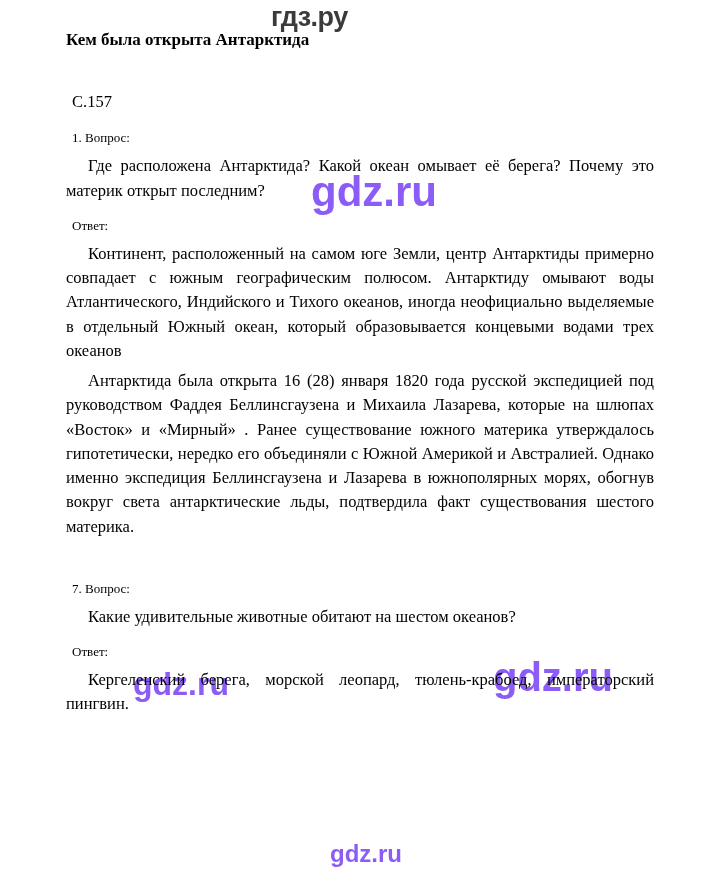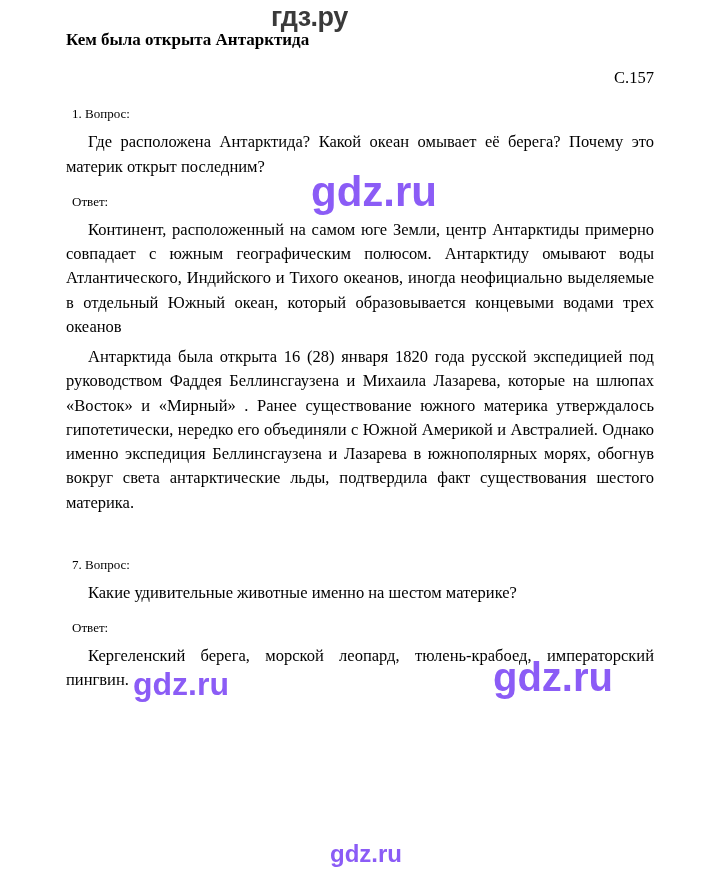--- a/index.html
+++ b/index.html
@@ -50,28 +50,27 @@
   .content {
     position: absolute;
     top: 30px;
     left: 66px;
     width: 588px;
   }
   .doc-title {
     font-family: "Liberation Serif", serif;
     font-size: 17px;
     font-weight: bold;
-    margin: 0 0 18px 0;
+    margin: 0 0 42px 0;
     line-height: 1.2;
   }
   .page-ref {
     font-size: 16.5px;
     margin: 0 0 18px 0;
     padding-left: 6px;
-    text-align: right;
   }
   .q-label {
     font-size: 13px;
     margin: 0 0 8px 0;
     padding-left: 6px;
   }
   .para {
     font-size: 16.5px;
     line-height: 1.47;
     margin: 0 0 6px 0;
@@ -109,19 +108,19 @@
     <p class="q-label">1. Вопрос:</p>
     <p class="para indent">Где расположена Антарктида? Какой океан омывает её берега? Почему это материк открыт последним?</p>
     <div class="block-gap-sm"></div>
     <p class="q-label">Ответ:</p>
     <p class="para indent">Континент, расположенный на самом юге Земли, центр Антарктиды примерно совпадает с южным географическим полюсом. Антарктиду омывают воды Атлантического, Индийского и Тихого океанов, иногда неофициально выделяемые в отдельный Южный океан, который образовывается концевыми водами трех океанов</p>
     <p class="para indent">Антарктида была открыта 16 (28) января 1820 года русской экспедицией под руководством Фаддея Беллинсгаузена и Михаила Лазарева, которые на шлюпах «Восток» и «Мирный» . Ранее существование южного материка утверждалось гипотетически, нередко его объединяли с Южной Америкой  и Австралией. Однако именно экспедиция Беллинсгаузена и Лазарева в южнополярных морях, обогнув вокруг света антарктические льды, подтвердила факт существования шестого материка.</p>
 
     <div class="block-gap-lg"></div>
 
     <p class="q-label">7. Вопрос:</p>
-    <p class="para indent">Какие удивительные животные  именно на шестом материке?</p>
+    <p class="para indent">Какие удивительные животные  обитают на шестом океанов?</p>
     <div class="block-gap-sm"></div>
     <p class="q-label">Ответ:</p>
     <p class="para indent">Кергеленский берега, морской леопард, тюлень-крабоед, императорский пингвин.</p>
 
   </div>
 </div>
 
 </body></html>

